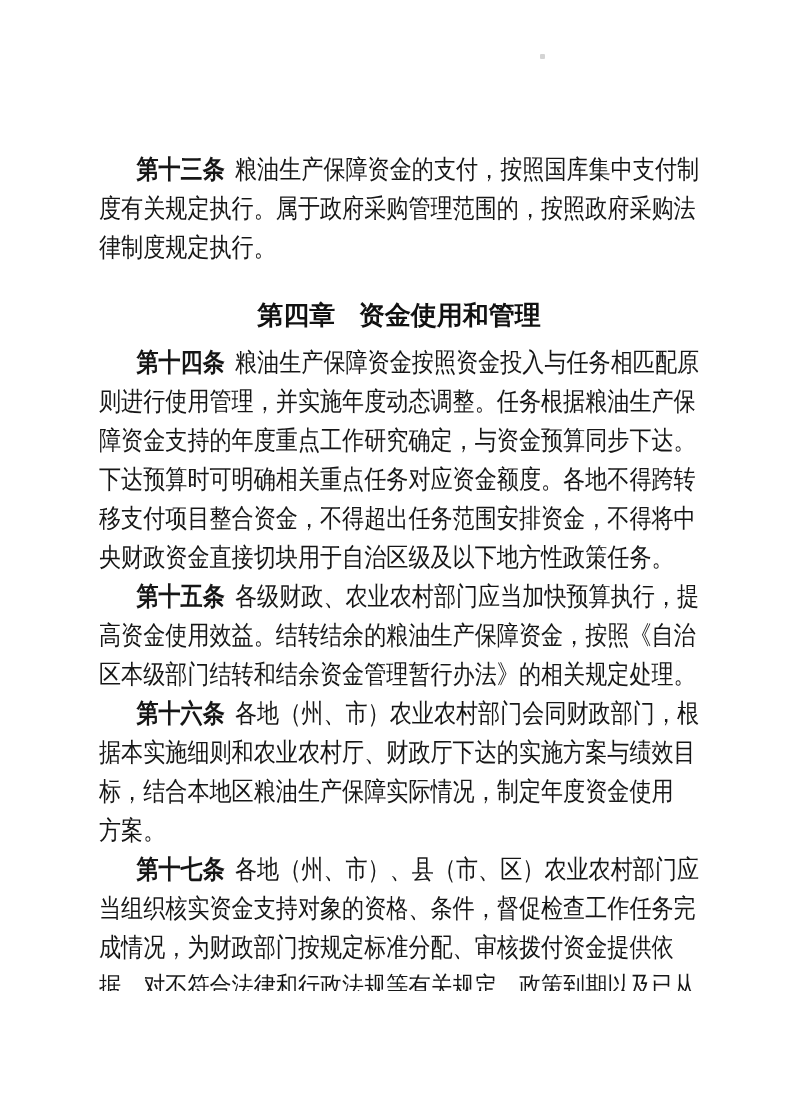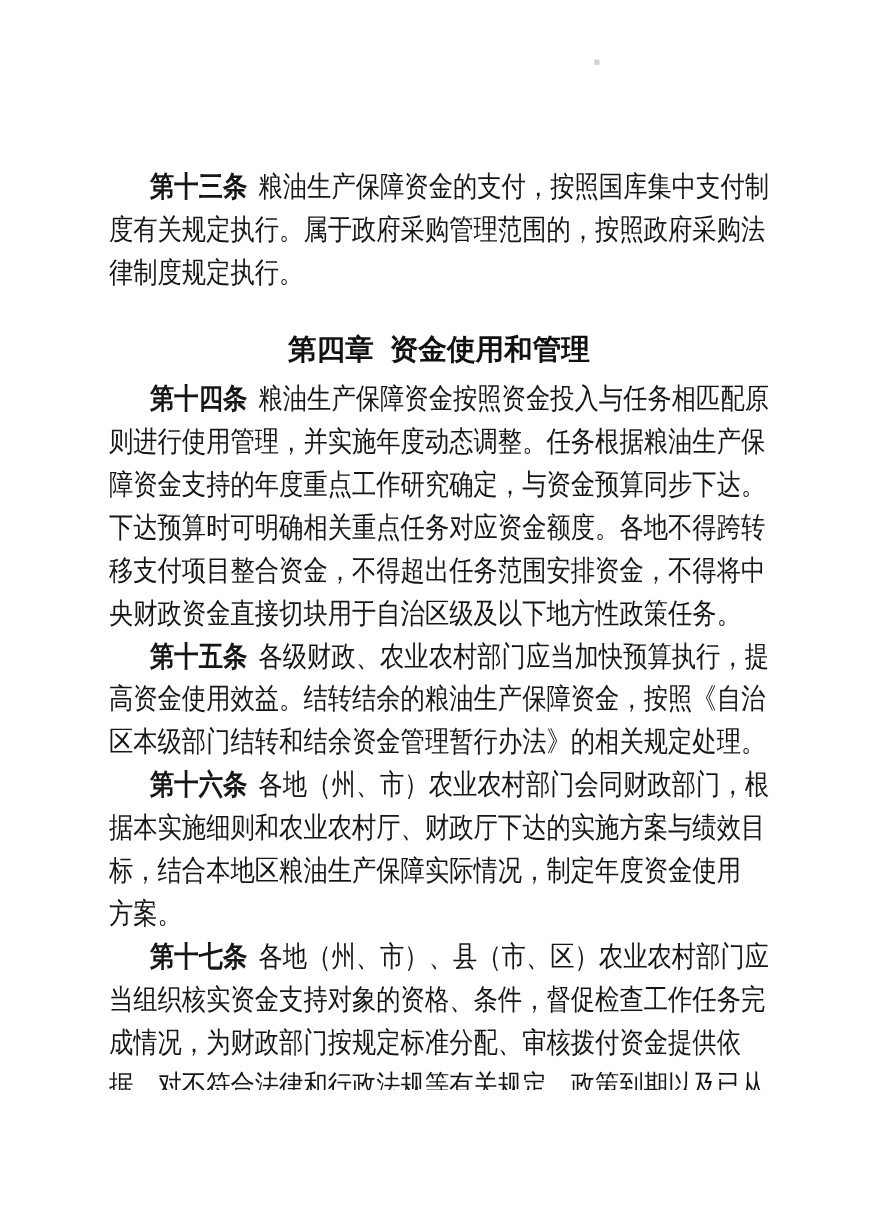--- a/index.html
+++ b/index.html
@@ -38,21 +38,21 @@
     font-weight: bold;
     margin-right: 12px;
   }
   .heading {
     width: 600px;
     height: 39px;
     line-height: 39px;
     margin-top: 31px;
     margin-bottom: 6px;
     text-align: center;
-    font-family: Liberation Serif, serif;
+    font-family: Liberation Mono, monospace;
     font-weight: bold;
     font-size: 26px;
     word-spacing: 8px;
     color: #111111;
   }
   .pagenum {
     position: absolute;
     top: 1001px;
     right: 122px;
     font-size: 21px;

